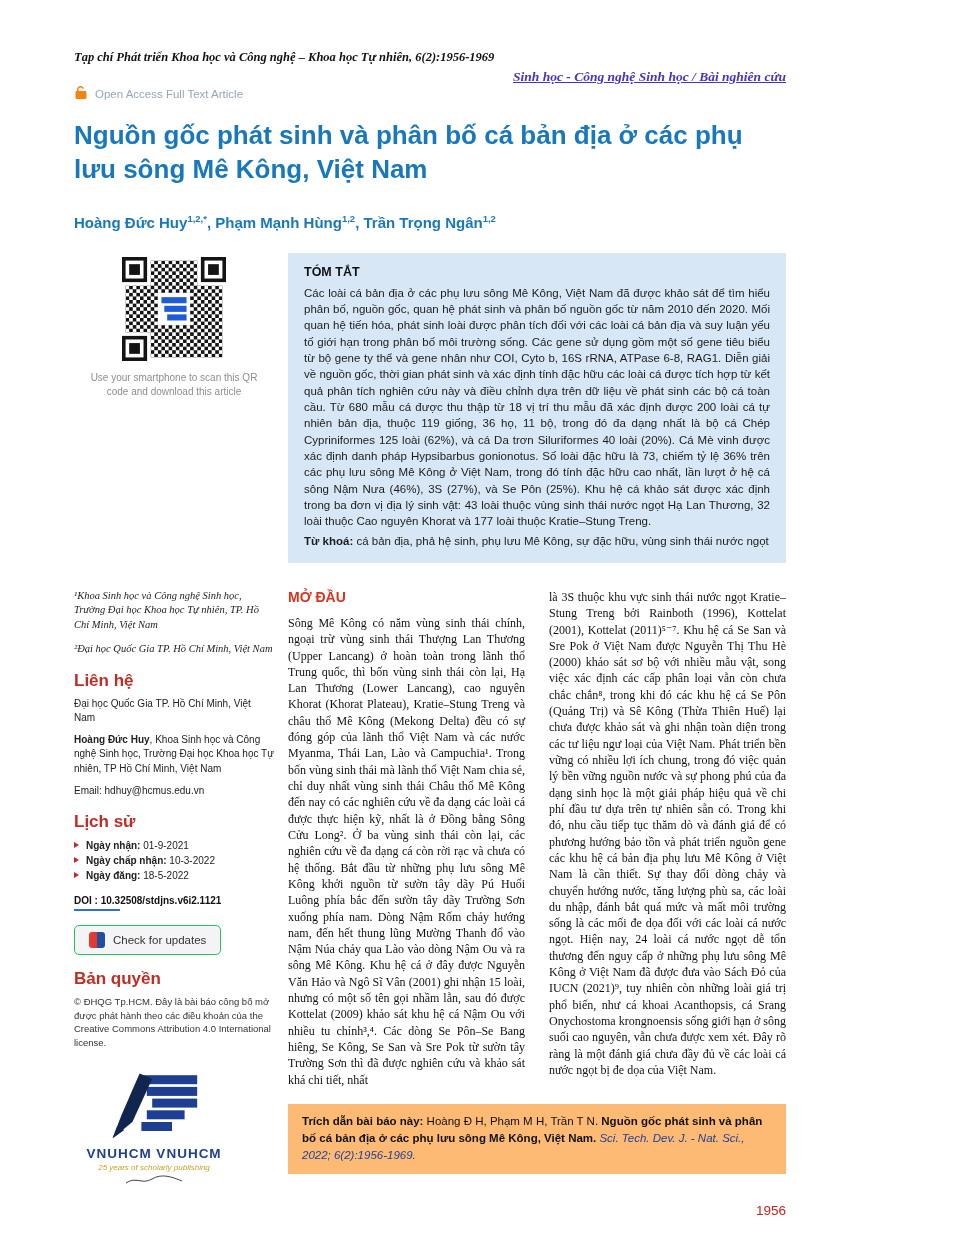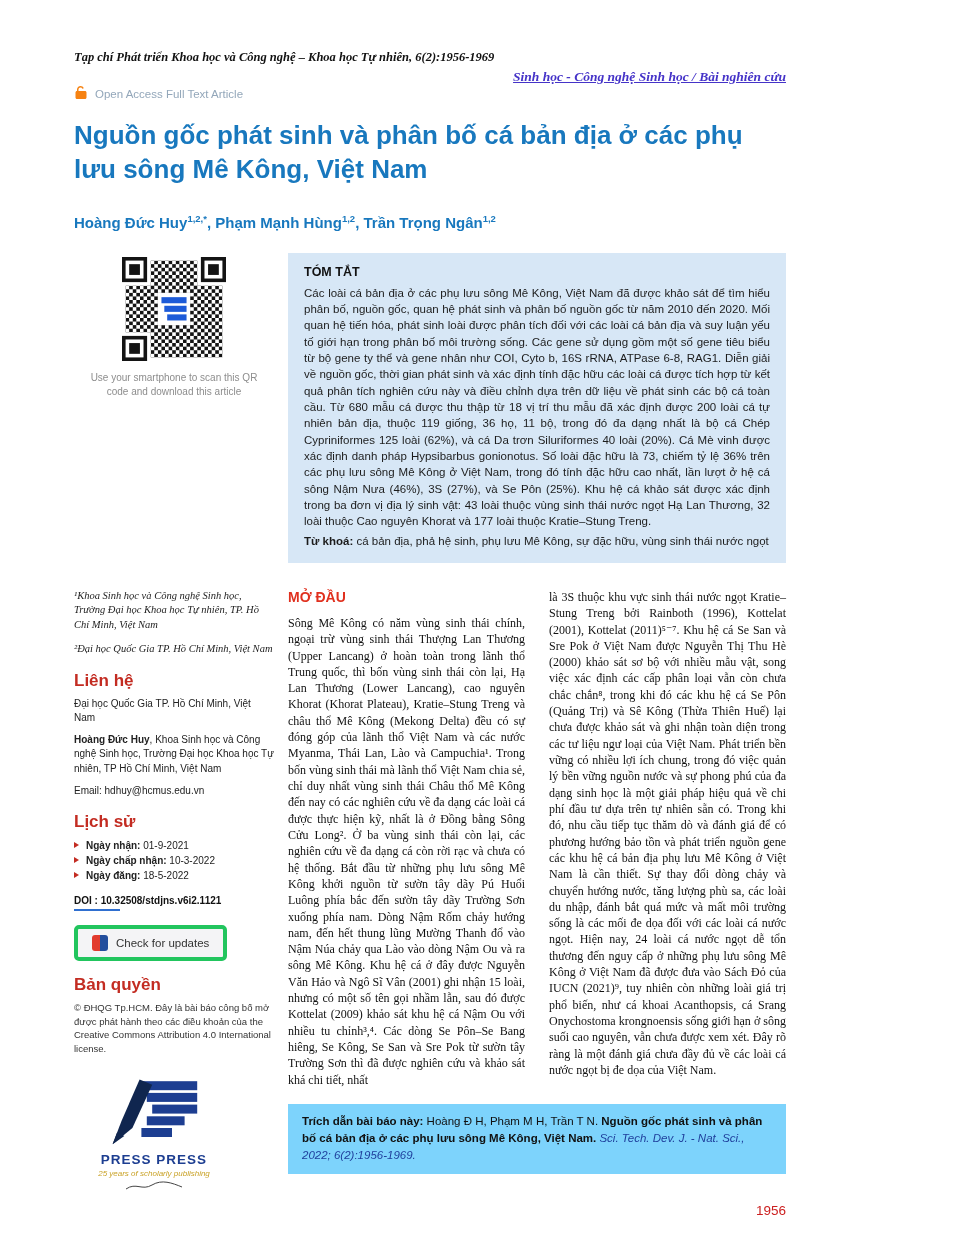--- a/index.html
+++ b/index.html
@@ -32,36 +32,36 @@
   .row-b{display:flex;gap:14px;margin-top:26px;}
   .sidebar{width:200px;flex:none;}
   .affil{font-family:"Liberation Serif","DejaVu Serif",serif;font-style:italic;font-size:10.5px;line-height:1.38;color:#222;margin:0 0 10px;}
   .side-heading{color:#c32c22;font-size:17px;font-weight:bold;margin:14px 0 6px;}
   .side-text{font-size:10px;line-height:1.42;color:#222;margin:0 0 8px;}
   .history{list-style:none;margin:0;padding:0;}
   .history li{position:relative;padding-left:12px;font-size:10px;line-height:1.5;color:#222;}
   .history li .tri{position:absolute;left:0;top:4px;width:0;height:0;border-left:5px solid #c32c22;border-top:3.5px solid transparent;border-bottom:3.5px solid transparent;}
   .doi{font-size:10px;font-weight:bold;margin:12px 0 0;}
   .doi-underline{width:46px;height:2px;background:#2f6fd0;margin-top:3px;}
-  .check-updates{margin-top:14px;display:inline-flex;align-items:center;gap:8px;border:4px solid #22c55e;background:#f4f4f6;border-radius:5px;padding:6px 14px;font-size:11.5px;color:#333;cursor:pointer;}
+  .check-updates{margin-top:14px;display:inline-flex;align-items:center;gap:8px;border:1px solid #22c55e;background:#f4f4f6;border-radius:5px;padding:6px 14px;font-size:11.5px;color:#333;cursor:pointer;}
   .crossmark-icon{width:16px;height:16px;border-radius:3px;background:linear-gradient(90deg,#e23b2e 50%,#234e9d 50%);flex:none;}
   .copyright{font-size:9.5px;line-height:1.45;color:#333;margin:0;}
   .press-logo{margin-top:18px;width:160px;text-align:center;}
   .press-name{font-size:13.5px;font-weight:bold;color:#1d3e91;letter-spacing:1px;margin-top:2px;}
   .press-tagline{font-size:8px;font-style:italic;color:#c9a227;margin-top:2px;}
 
   
   .main{flex:1;display:flex;flex-direction:column;}
   .section-heading{color:#e0301e;font-size:14px;font-weight:bold;margin:0 0 10px;}
   .columns{display:flex;gap:24px;}
   .col{flex:1;min-width:0;}
   .bodytext{font-family:"Liberation Serif","DejaVu Serif",serif;font-size:12px;line-height:1.36;text-align:justify;color:#111;margin:0;}
 
   
-  .citation-box{margin-top:16px;background:#7dd3fc;padding:9px 14px;font-size:11.5px;line-height:1.5;color:#111;}
+  .citation-box{margin-top:16px;background:#fdba74;padding:9px 14px;font-size:11.5px;line-height:1.5;color:#111;}
   .cite-label,.cite-title{font-weight:bold;}
   .cite-journal{font-style:italic;color:#1f3f9c;}
 
   .page-number{position:absolute;right:66px;bottom:36px;color:#cc1f1f;font-weight:normal;font-size:13.5px;}
 </style>
 </head>
 <body>
 
 <div class="page">
 
@@ -155,21 +155,21 @@
           <g fill="#1d3e91">
             <rect x="46" y="8" width="62" height="10"></rect>
             <rect x="52" y="21" width="56" height="10"></rect>
             <rect x="58" y="34" width="50" height="10"></rect>
             <rect x="52" y="47" width="42" height="10"></rect>
             <rect x="46" y="60" width="34" height="10"></rect>
           </g>
           <polygon points="14,78 24,52 44,6 58,12 36,60 14,78" fill="#10264f"></polygon>
           <polygon points="14,78 19,65 27,69 14,78" fill="#10264f"></polygon>
         </svg>
-        <div class="press-name">PRESS PRESS</div>
+        <div class="press-name">VNUHCM VNUHCM</div>
         <div class="press-tagline">25 years of scholarly publishing</div>
         <svg width="60" height="12" viewBox="0 0 60 12">
             <path d="M2 9 C 12 2, 18 11, 28 5 S 48 3, 58 7" stroke="#444" fill="none" stroke-width="1"></path>
           </svg>
       </div>
     </aside>
 
     <section class="main">
       <div class="columns">
         <div class="col">

